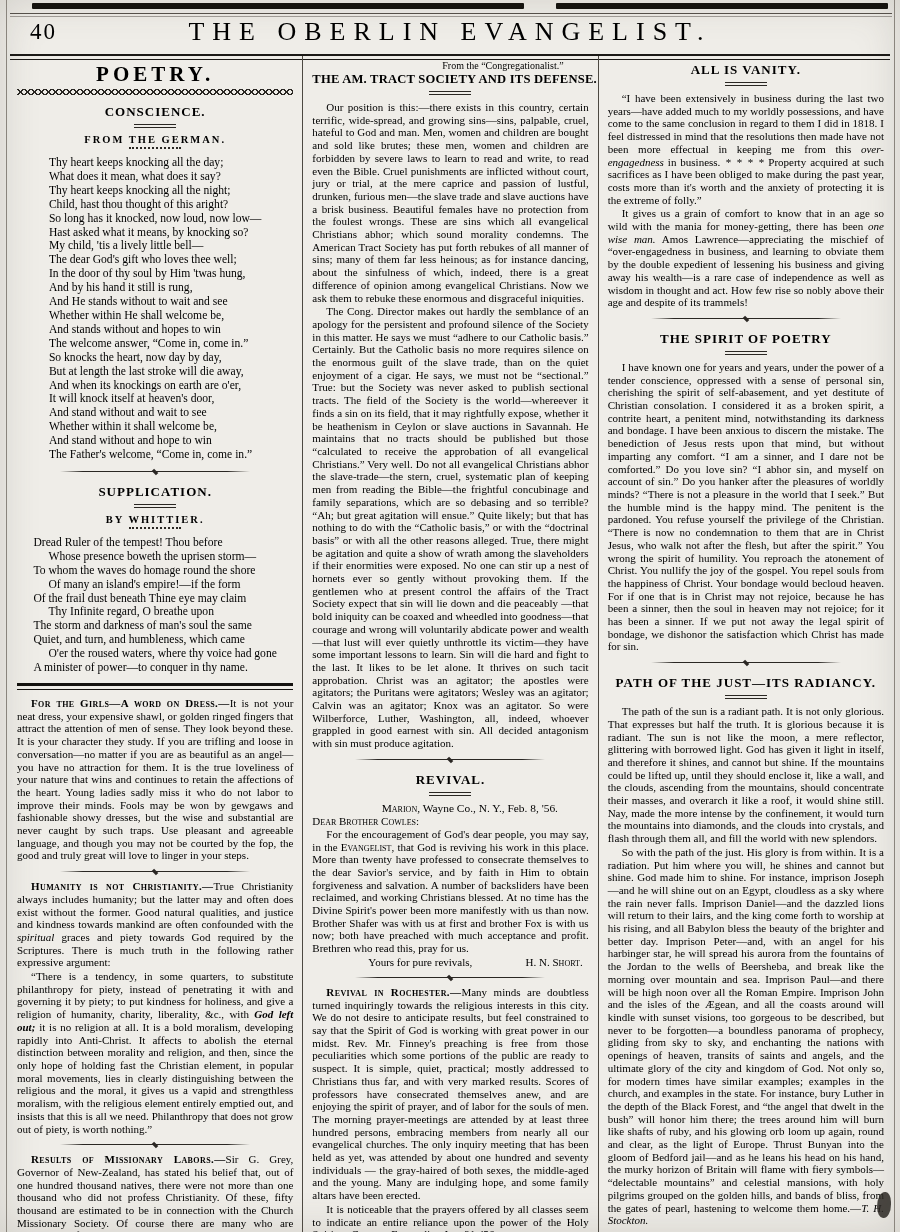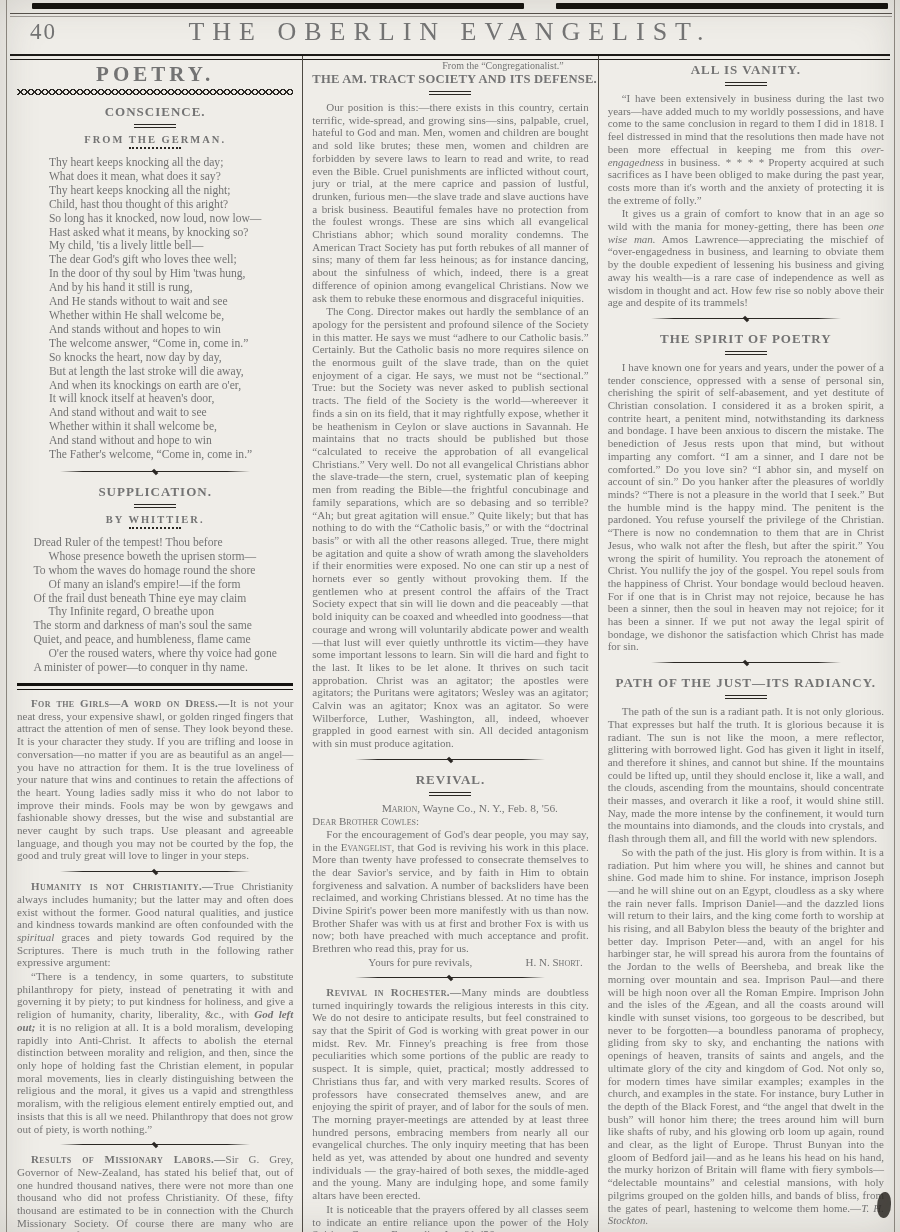--- a/index.html
+++ b/index.html
@@ -1,18 +1,18 @@
 <!DOCTYPE html>
 <html><head>
 <meta charset="utf-8">
 <style>
   html,body{margin:0;padding:0;background:#c9c6c0;}
   .page{
     position:relative; width:900px; height:1232px; margin:0 auto;
-    background:#efede8; color:#737373; overflow:hidden;
+    background:#efede8; color:#000000; overflow:hidden;
     font-family:"Liberation Serif","DejaVu Serif",serif;
     box-shadow:inset 0 0 40px rgba(80,70,60,.18);
   }
   .edge{position:absolute;top:0;bottom:0;width:1px;background:#8a857d;}
   .edge.l{left:6px}.edge.r{right:5px}
 
   
   .top-bars{position:absolute;top:2px;left:0;right:0;height:16px;}
   .bar{position:absolute;top:1px;height:6px;background:#15130f;border-radius:1px;}
   .bar-left{left:32px;width:492px;}
@@ -130,21 +130,21 @@
         <h4 class="sub-head">BY WHITTIER.</h4>
         <div class="dot-rule"></div>
         <div class="poem">
             <div class="poem-line">Dread Ruler of the tempest! Thou before</div>
             <div class="poem-line ind">Whose presence boweth the uprisen storm—</div>
             <div class="poem-line">To whom the waves do homage round the shore</div>
             <div class="poem-line ind">Of many an island's empire!—if the form</div>
             <div class="poem-line">Of the frail dust beneath Thine eye may claim</div>
             <div class="poem-line ind">Thy Infinite regard, O breathe upon</div>
             <div class="poem-line">The storm and darkness of man's soul the same</div>
-            <div class="poem-line">Quiet, and peace, and humbleness, flame came</div>
+            <div class="poem-line">Quiet, and turn, and humbleness, which came</div>
             <div class="poem-line ind">O'er the roused waters, where thy voice had gone</div>
             <div class="poem-line">A minister of power—to conquer in thy name.</div>
           </div>
       </article>
 
       <div class="heavy-rule"></div>
 
       <article>
         <p class="para"><span class="lead">For the Girls—A word on Dress.—</span><span>It is not your neat dress, your expensive shawl, or golden ringed fingers that attract the attention of men of sense. They look beyond these. It is your character they study. If you are trifling and loose in conversation—no matter if you are as beautiful as an angel— you have no attraction for them. It is the true loveliness of your nature that wins and continues to retain the affections of the heart. Young ladies sadly miss it who do not labor to improve their minds. Fools may be won by gewgaws and fashionable showy dresses, but the wise and substantial are never caught by such traps. Use pleasant and agreeable language, and though you may not be courted by the fop, the good and truly great will love to linger in your steps.</span></p>
       </article>

